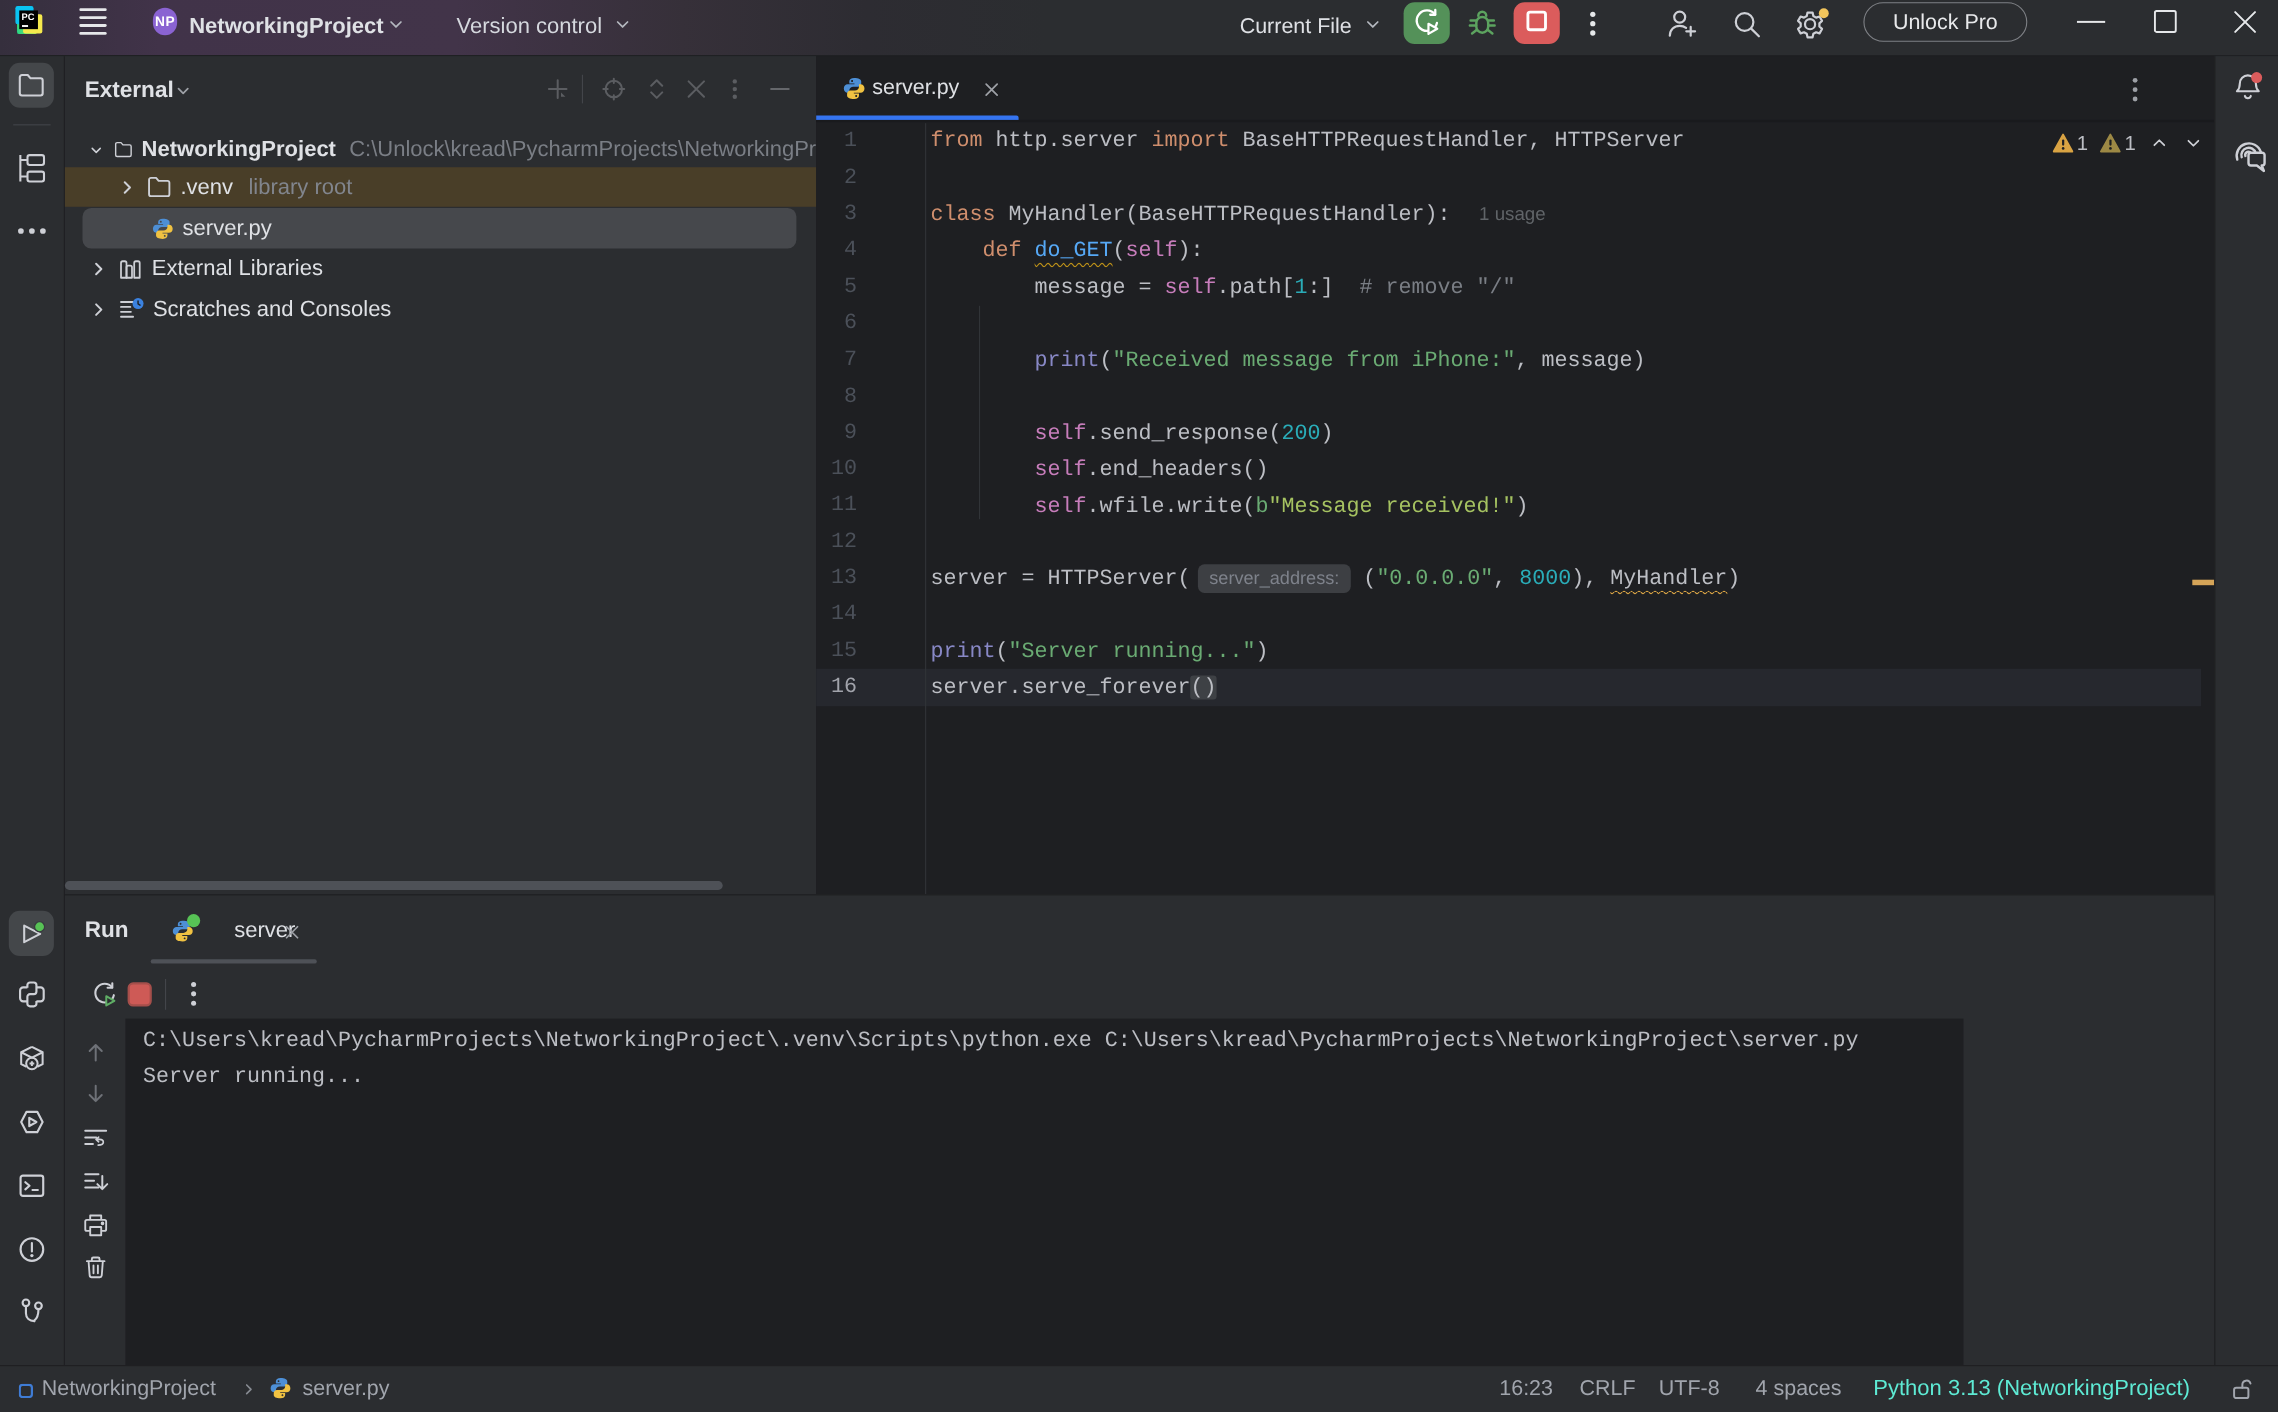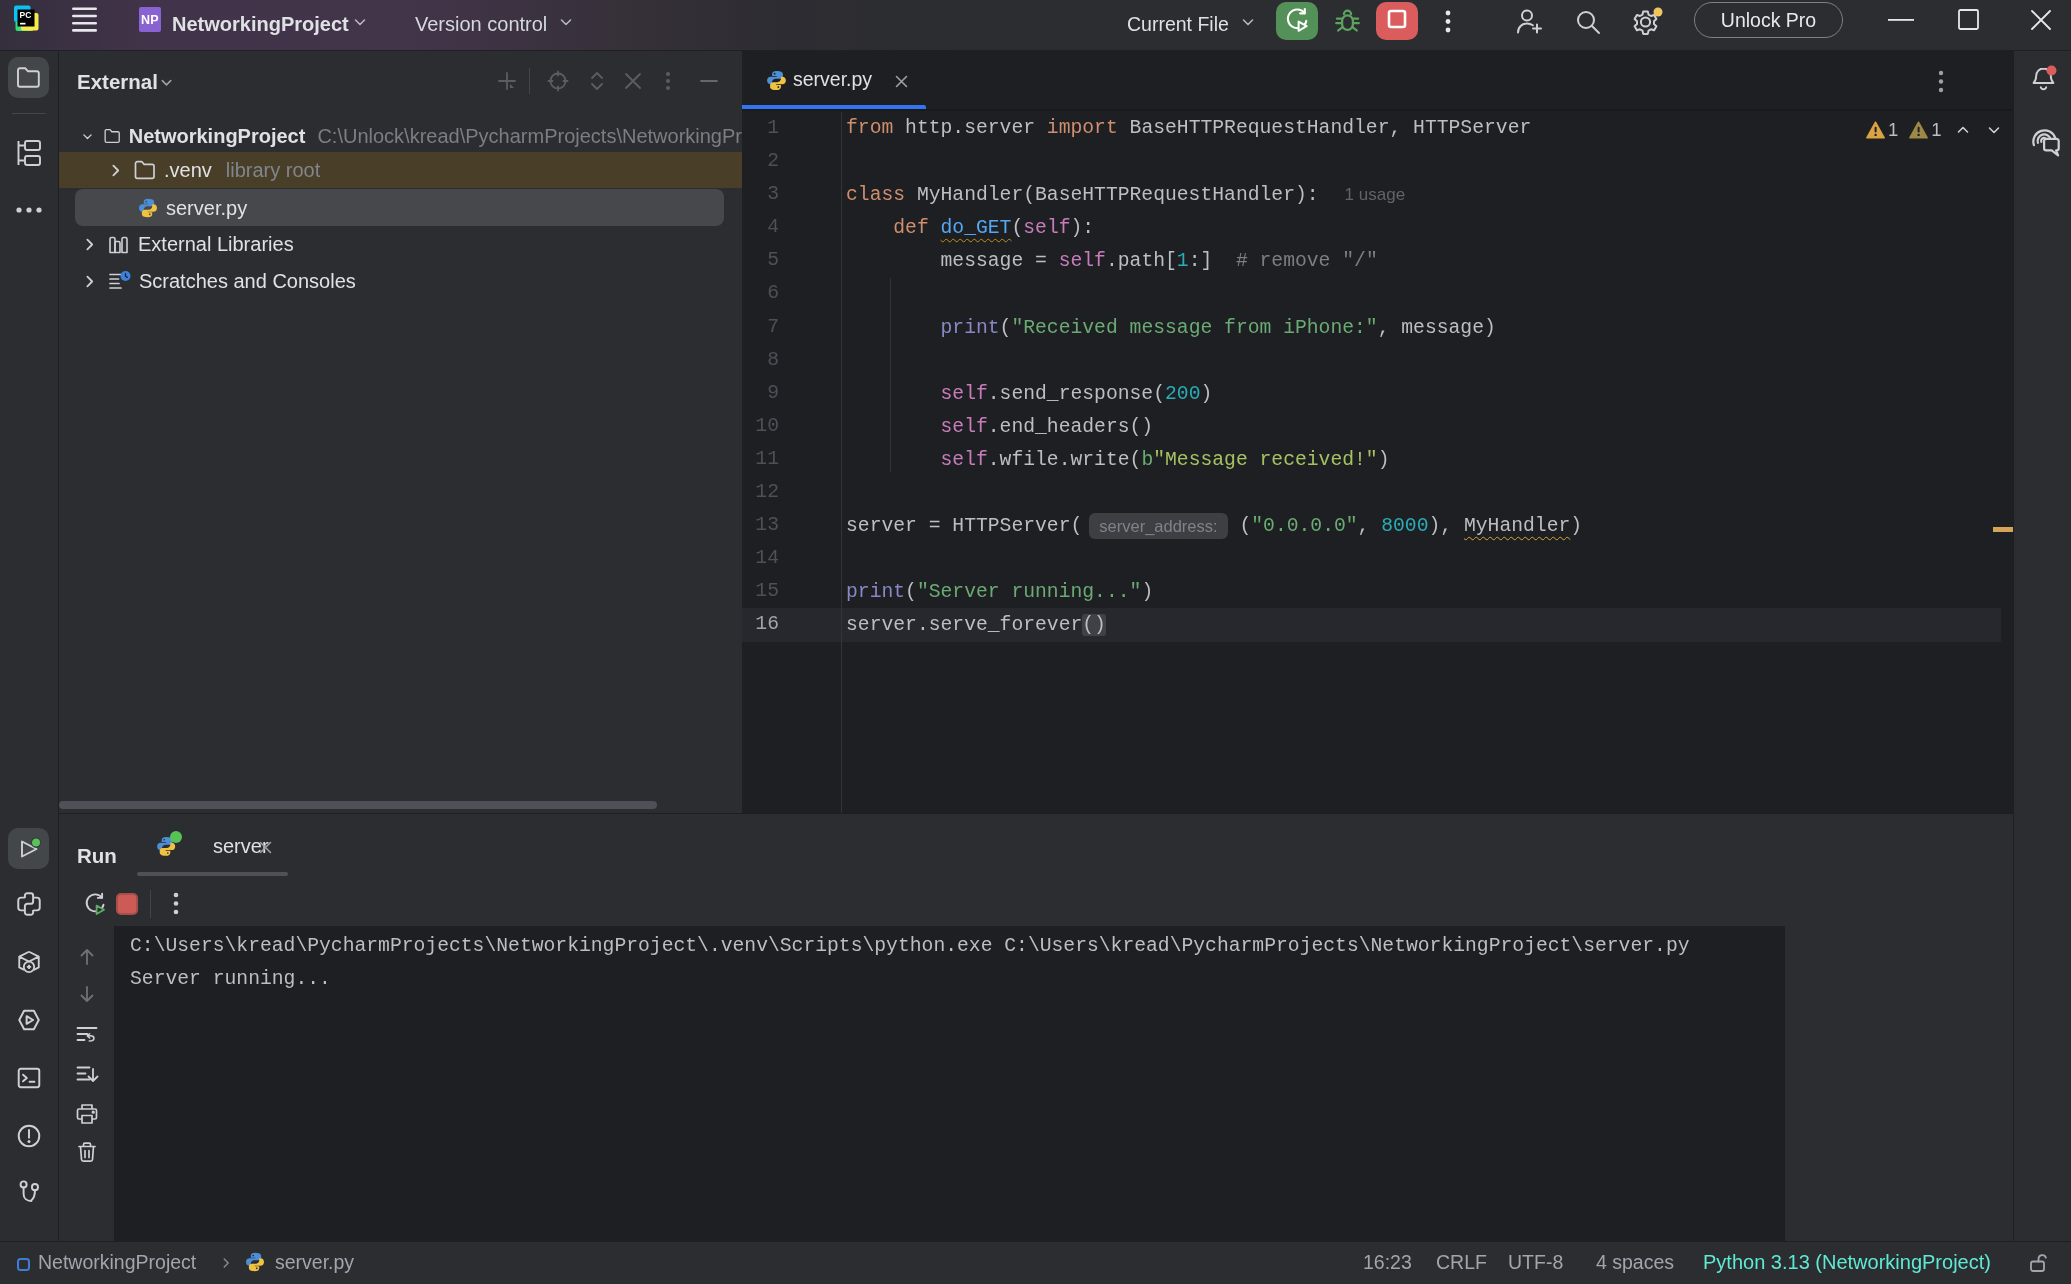--- a/index.html
+++ b/index.html
@@ -55,21 +55,21 @@
 
   <svg class="abs" style="left:72px;top:7px" width="26" height="25" viewBox="0 0 26 25">
     <g fill="#E6E8EA">
         <rect x="0" y="0.5" width="25" height="2.6" rx="1.3"></rect>
         <rect x="0" y="7.7" width="25" height="2.6" rx="1.3"></rect>
         <rect x="0" y="14.9" width="25" height="2.6" rx="1.3"></rect>
         <rect x="0" y="22.1" width="25" height="2.6" rx="1.3"></rect>
       </g>
   </svg>
 
-  <div class="abs" style="left:139px;top:7px;width:22px;height:25px;border-radius:2px;background:#8a63d2;color:#fff;font-size:12.5px;font-weight:bold;display:flex;align-items:center;justify-content:center;letter-spacing:0.3px;">NP</div>
+  <div class="abs" style="left:139px;top:7px;width:22px;height:25px;border-radius:12px;background:#8a63d2;color:#fff;font-size:12.5px;font-weight:bold;display:flex;align-items:center;justify-content:center;letter-spacing:0.3px;">NP</div>
   <div class="abs ui" style="left:172px;top:13px;font-weight:600;font-size:20px;">NetworkingProject</div>
   <svg class="abs" style="left:352px;top:14px" width="16" height="16" viewBox="0 0 16 16">
       <path d="M3.5 6l4.5 4.5L12.5 6" stroke="#B4B8BF" stroke-width="1.6" fill="none" stroke-linecap="round" stroke-linejoin="round"></path>
     </svg>
   <div class="abs" style="left:415px;top:13px;color:#D5D8DE;font-size:20px;">Version control</div>
   <svg class="abs" style="left:558px;top:14px" width="16" height="16" viewBox="0 0 16 16">
       <path d="M3.5 6l4.5 4.5L12.5 6" stroke="#B4B8BF" stroke-width="1.6" fill="none" stroke-linecap="round" stroke-linejoin="round"></path>
     </svg>
 
   <div class="abs" style="left:1127px;top:13px;color:#DFE1E5;font-size:19.5px;">Current File</div>
@@ -376,21 +376,21 @@
     <svg style="margin-left:15px" width="16" height="16" viewBox="0 0 16 16">
         <path d="M3.5 6l4.5 4.5L12.5 6" stroke="#CED0D6" stroke-width="1.6" fill="none" stroke-linecap="round" stroke-linejoin="round"></path>
       </svg>
   </div>
 
   <div class="abs code" style="left:104px;top:61px;line-height:33.1px;"><div><span class="kw">from</span> http.server <span class="kw">import</span> BaseHTTPRequestHandler, HTTPServer</div><div>&nbsp;</div><div><span class="kw">class</span> MyHandler(BaseHTTPRequestHandler):<span class="usg">1 usage</span></div><div>    <span class="kw">def</span> <span class="fn wavy">do_GET</span>(<span class="slf">self</span>):</div><div>        message = <span class="slf">self</span>.path[<span class="n">1</span>:]  <span class="c"># remove "/"</span></div><div>&nbsp;</div><div>        <span class="bi">print</span>(<span class="s">"Received message from iPhone:"</span>, message)</div><div>&nbsp;</div><div>        <span class="slf">self</span>.send_response(<span class="n">200</span>)</div><div>        <span class="slf">self</span>.end_headers()</div><div>        <span class="slf">self</span>.wfile.write(<span class="s">b</span><span class="bs">"Message received!"</span>)</div><div>&nbsp;</div><div>server = HTTPServer(<span class="chip">server_address:</span> (<span class="s">"0.0.0.0"</span>, <span class="n">8000</span>), <span class="wavy" style="text-decoration-color:#D9A343;">MyHandler</span>)</div><div>&nbsp;</div><div><span class="bi">print</span>(<span class="s">"Server running..."</span>)</div><div>server.serve_forever<span style="background:#3E4145;border-radius:3px;">()</span></div></div>
 
   <div class="abs" style="left:1251px;top:476px;width:20px;height:5px;background:#D5A458;"></div>
 </div>
 <div class="abs" id="runpanel">
-  <div class="abs" style="left:18px;top:20px;font-size:20.5px;font-weight:700;color:#DFE1E5;margin-top:10px;">Run</div>
+  <div class="abs" style="left:18px;top:20px;font-size:20.5px;font-weight:700;color:#DFE1E5;">Run</div>
   <svg class="abs" style="left:96px;top:20px" width="24" height="24" viewBox="0 0 24 24">
       <path fill="#4d8fd6" d="M11 3c-2.7 0-4.3 1.2-4.3 3.1V8h4.6v.7H5.6C3.5 8.7 2.1 10.2 2.1 12.4s1.4 3.7 3.5 3.7h1.4v-2.1c0-1.9 1.7-3.3 3.6-3.3h4.1c1.6 0 2.9-1.3 2.9-2.9V6.1C17.6 4.2 15.4 3 11 3zm-1.8 1.9c.5 0 .8.4.8.8s-.3.9-.8.9-.9-.4-.9-.9.4-.8.9-.8z"></path>
       <path fill="#f0c242" d="M11 21.8c2.7 0 4.3-1.2 4.3-3.1v-1.9h-4.6v-.7h6c2.1 0 3.5-1.5 3.5-3.7s-1.4-3.7-3.5-3.7h-1.4v2.1c0 1.9-1.7 3.3-3.6 3.3H7.6c-1.6 0-2.9 1.3-2.9 2.9v1.7c0 1.9 2.2 3.1 6.3 3.1zm1.8-1.9c-.5 0-.8-.4-.8-.8s.3-.9.8-.9.9.4.9.9-.4.8-.9.8z"></path>
     </svg>
   <div class="abs" style="left:111px;top:17px;width:12px;height:12px;border-radius:50%;background:#57C255;"></div>
   <div class="abs" style="left:129px;top:21px;color:#DFE1E5;font-size:20px;margin-left:25px;">server</div>
   <svg class="abs" style="left:199px;top:26px" width="15" height="15" viewBox="0 0 15 15">
       <path d="M2.5 2.5 l10 10 M12.5 2.5 l-10 10" stroke="#9DA0A6" stroke-width="1.6" stroke-linecap="round"></path>
     </svg>
   <div class="abs" style="left:78px;top:58px;width:151px;height:4px;background:#4E5157;border-radius:2px;"></div>

